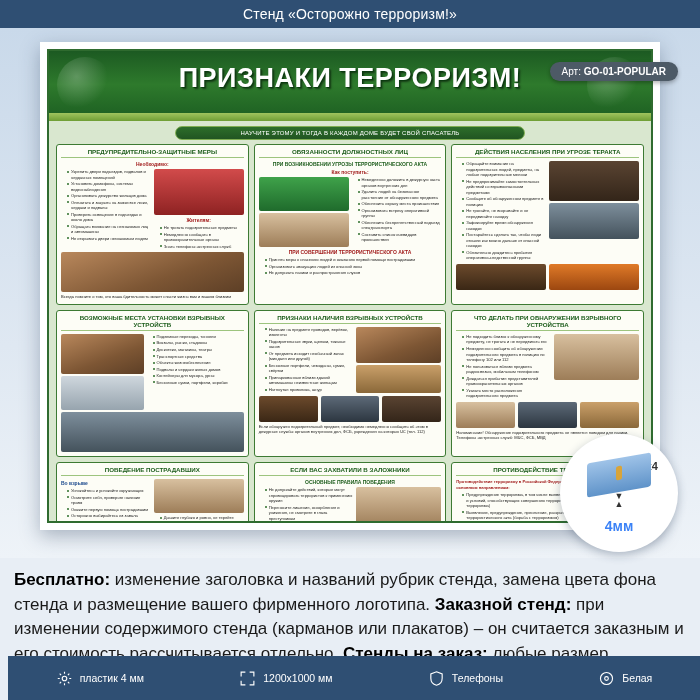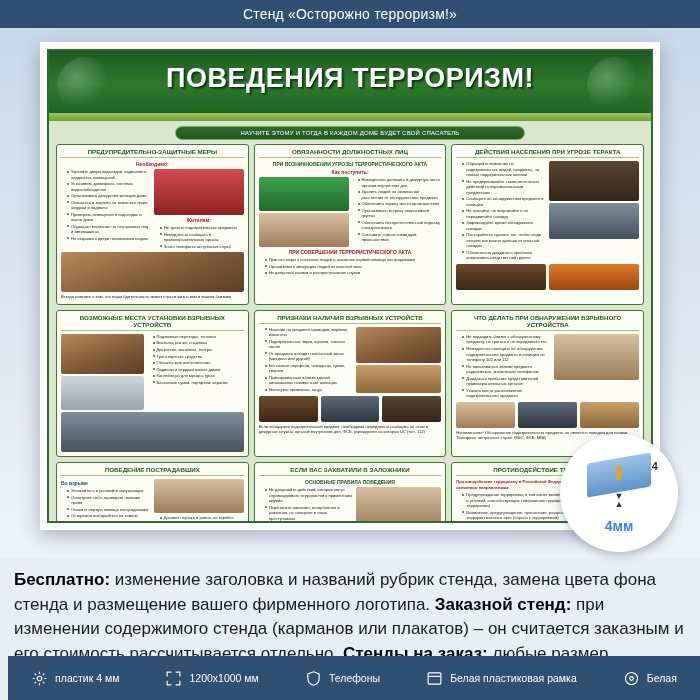--- a/index.html
+++ b/index.html
@@ -173,28 +173,32 @@
 </style>
 </head>
 <body>
 
 <div class="topbar">
   <span>Стенд «Осторожно терроризм!»</span>
 </div>
 
 <div class="stage">
 
+  <div class="art-badge">
+    <span>Арт:</span>
+    <b>GO-01-POPULAR</b>
+  </div>
 
   <div class="board-wrap">
     <div class="board">
 
       <div class="title-band">
         <div class="band-deco-l"></div>
         <div class="band-deco-r"></div>
-        <div class="board-title">ПОВЕДЕНИЯ ТЕРРОРИЗМ!</div>
+        <div class="board-title">ПРИЗНАКИ ТЕРРОРИЗМ!</div>
       </div>
 
       <div class="subtitle-ribbon">НАУЧИТЕ ЭТОМУ И ТОГДА В КАЖДОМ ДОМЕ БУДЕТ СВОЙ СПАСАТЕЛЬ</div>
 
       <div class="grid">
 
         <div class="panel">
           <div class="panel-h">ПРЕДУПРЕДИТЕЛЬНО-ЗАЩИТНЫЕ МЕРЫ</div>
           <div class="panel-sub">Необходимо:</div>
           <div class="cols">
@@ -444,28 +448,19 @@
     <span>
       <svg width="17" height="17" viewBox="0 0 24 24" fill="none" stroke="#fff" stroke-width="1.6">
         <path d="M12 2.5l8 3v6c0 5-3.4 8.8-8 10-4.6-1.2-8-5-8-10v-6z"></path>
       </svg>
     </span>
     <span>Телефоны</span>
   </div>
   <div class="feat">
     <span>
       <svg width="17" height="17" viewBox="0 0 24 24" fill="none" stroke="#fff" stroke-width="1.6">
-        <rect x="3" y="4" width="18" height="16" rx="1.5"></rect>
-        <path d="M3 9h18"></path>
-      </svg>
-    </span>
-    <span>Белая пластиковая рамка</span>
-  </div>
-  <div class="feat">
-    <span>
-      <svg width="17" height="17" viewBox="0 0 24 24" fill="none" stroke="#fff" stroke-width="1.6">
         <circle cx="12" cy="12" r="8.5"></circle>
         <circle cx="12" cy="12" r="2.6"></circle>
       </svg>
     </span>
     <span>Белая</span>
   </div>
 </div>
 
 </body></html>

